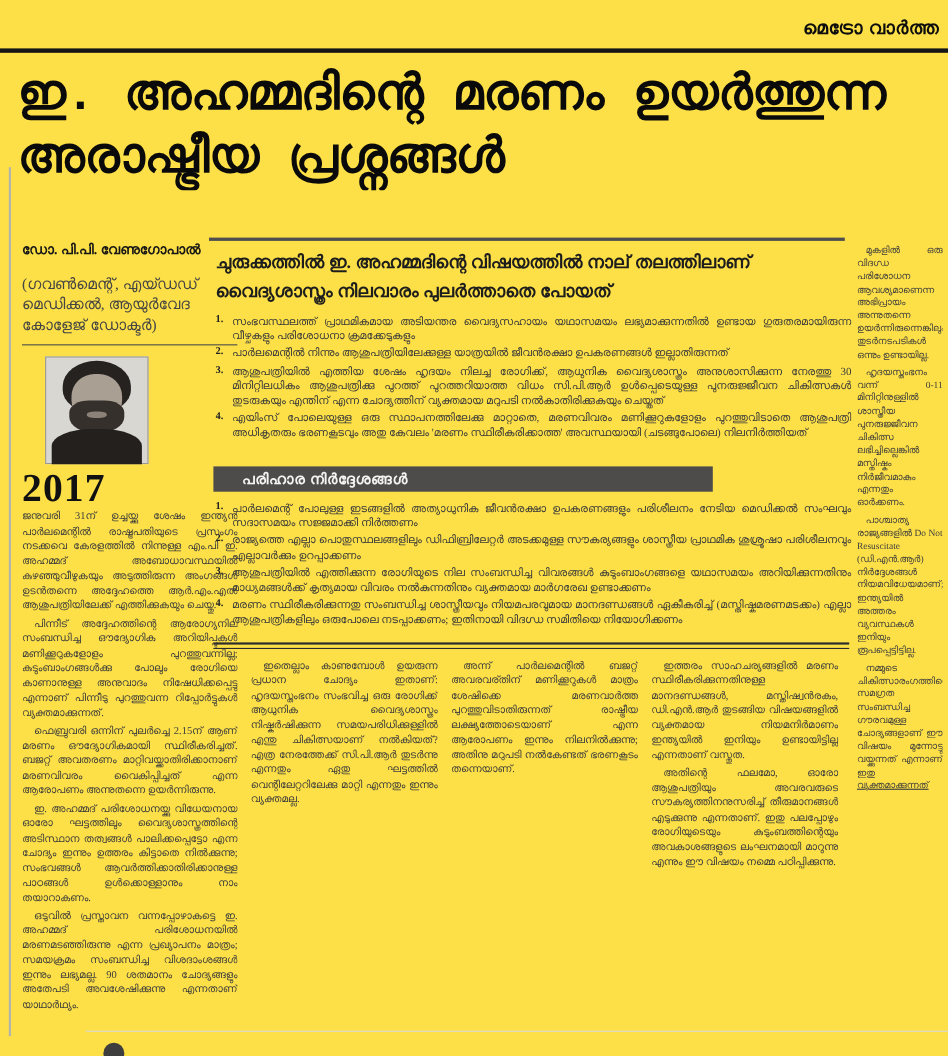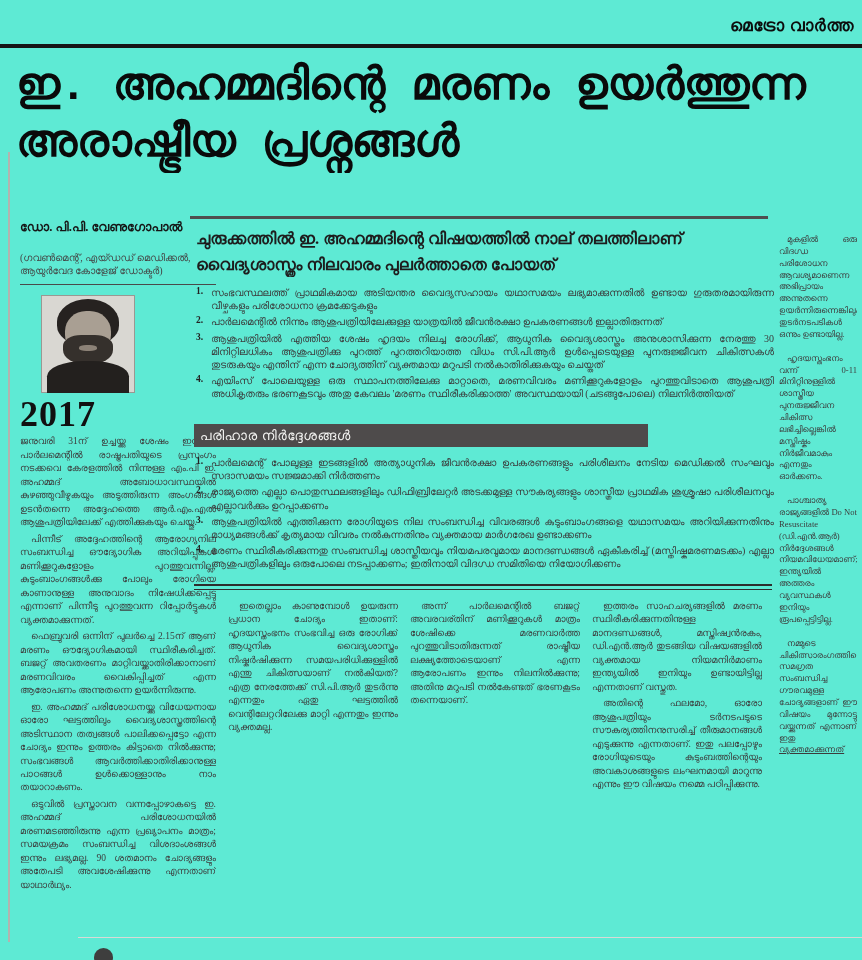--- a/index.html
+++ b/index.html
@@ -1,21 +1,21 @@
 <!DOCTYPE html>
 <html><head>
 <meta charset="utf-8">
 <style>
   html,body{margin:0;padding:0;}
   body{background:#e9e9e6;}
   #page{
     position:relative;
     width:862px;height:960px;
     margin:0 auto;
-    background:#5eead4;
+    background:#fde047;
     overflow:hidden;
     font-family:"Liberation Serif", serif;
     color:#3a3a3a;
   }
   
   .masthead{
     position:absolute;top:16px;right:8px;
     font-family:"Liberation Sans", sans-serif;
     font-weight:bold;font-size:17px;color:#0d0d0d;
     letter-spacing:.5px;
@@ -28,21 +28,21 @@
     position:absolute;left:16px;top:60px;width:834px;
     font-family:Liberation Mono, monospace;
     font-weight:bold;font-size:45px;line-height:1.26;
     color:#0a0a0a;letter-spacing:-0.5px;
   }
   .headline div{overflow:hidden;white-space:nowrap;}
 
   
   .leftcol{position:absolute;left:20px;top:220px;width:196px;height:720px;overflow:hidden;}
   .byline{font-weight:bold;font-size:12.5px;color:#161616;margin-bottom:16px;}
-  .creds{font-size:10px;line-height:1.32;color:#444;}
+  .creds{font-size:14px;line-height:1.32;color:#444;}
   .byline-rule{border:none;border-top:1.5px solid#4a4a4a;margin:7px 0 8px 0;}
   .photo{
     float:left;width:94px;height:98px;margin:2px 9px 3px 21px;
     position:relative;background:#d9d7d2;overflow:hidden;
     box-shadow:inset 0 0 0 1px #9a9892;
   }
   .photo .hair{position:absolute;left:16px;top:4px;width:62px;height:46px;border-radius:50% 50% 42% 42%;background:#262220;}
   .photo .face{position:absolute;left:24px;top:16px;width:46px;height:44px;border-radius:46%;background:#a99f93;}
   .photo .beard{position:absolute;left:22px;top:40px;width:50px;height:30px;border-radius:40% 40% 55% 55%;background:#35302c;}
   .photo .mouth{position:absolute;left:38px;top:50px;width:18px;height:6px;border-radius:40%;background:#8c8277;}
@@ -65,40 +65,40 @@
   }
   .lede div{overflow:hidden;white-space:nowrap;}
   .numlist{position:absolute;left:196px;top:286px;width:578px;overflow:hidden;}
   .numlist .item{display:flex;margin-bottom:3px;}
   .numlist .n{width:15px;flex:none;font-weight:bold;font-size:9.5px;color:#222;}
   .numlist .t{flex:1;font-size:10px;line-height:1.32;text-align:justify;color:#3a3a3a;}
   #intro-list{height:134px;}
   .solutions-bar{
     position:absolute;left:194px;top:424px;width:454px;height:23px;
     background:#4e4b4b;color:#f4f4f2;
-    font-family:"Liberation Sans", sans-serif;font-weight:normal;font-size:13.5px;
-    line-height:23px;padding-left:6px;box-sizing:border-box;letter-spacing:.5px;
+    font-family:"Liberation Sans", sans-serif;font-weight:bold;font-size:13.5px;
+    line-height:23px;padding-left:26px;box-sizing:border-box;letter-spacing:.5px;
   }
   #sol-list{top:456px;height:124px;}
   .dbl-rule{
     position:absolute;left:194px;top:584px;width:578px;height:3px;
     border-top:2.5px solid #2d2d2d;border-bottom:1px solid #2d2d2d;
   }
 
   
   .bodycol{position:absolute;top:600px;height:338px;width:170px;overflow:hidden;}
   .bodycol p, .rightcol p{
     font-size:9.5px;line-height:1.42;text-align:justify;color:#3c3c3c;
     margin:0 0 3px 0;text-indent:11px;
   }
   #col-mid1{left:228px;}
   #col-mid2{left:410px;}
   #col-mid3{left:592px;}
   .rightcol{position:absolute;left:779px;top:222px;width:78px;height:716px;overflow:hidden;}
-  .rightcol p{font-size:8.6px;line-height:1.38;margin-bottom:4px;text-indent:8px;margin-top:12px;}
+  .rightcol p{font-size:8.6px;line-height:1.38;margin-bottom:4px;text-indent:8px;}
   .u{text-decoration:underline;}
 
   .bottom-rule{position:absolute;left:78px;top:937px;width:784px;height:1px;background:#d9d9d5;}
   .bottom-circle{position:absolute;left:94px;top:948px;width:19px;height:19px;border-radius:50%;background:#3e3e3e;}
 </style>
 </head>
 <body>
 
 <div id="page">
 
@@ -180,21 +180,21 @@
   <div class="dbl-rule"></div>
 
   <div class="bodycol" id="col-mid1">
     <p>ഇതെല്ലാം കാണുമ്പോൾ ഉയരുന്ന പ്രധാന ചോദ്യം ഇതാണ്: ഹൃദയസ്തംഭനം സംഭവിച്ച ഒരു രോഗിക്ക് ആധുനിക വൈദ്യശാസ്ത്രം നിഷ്കർഷിക്കുന്ന സമയപരിധിക്കുള്ളിൽ എന്തു ചികിത്സയാണ് നൽകിയത്? എത്ര നേരത്തേക്ക് സി.പി.ആർ തുടർന്നു എന്നതും ഏതു ഘട്ടത്തിൽ വെന്റിലേറ്ററിലേക്കു മാറ്റി എന്നതും ഇന്നും വ്യക്തമല്ല.</p>
   </div>
   <div class="bodycol" id="col-mid2">
     <p>അന്ന് പാർലമെന്റിൽ ബജറ്റ് അവരവര്തിന് മണിക്കൂറുകൾ മാത്രം ശേഷിക്കെ മരണവാർത്ത പുറത്തുവിടാതിരുന്നത് രാഷ്ട്രീയ ലക്ഷ്യത്തോടെയാണ് എന്ന ആരോപണം ഇന്നും നിലനിൽക്കുന്നു; അതിനു മറുപടി നൽകേണ്ടത് ഭരണകൂടം തന്നെയാണ്.</p>
   </div>
   <div class="bodycol" id="col-mid3">
     <p>ഇത്തരം സാഹചര്യങ്ങളിൽ മരണം സ്ഥിരീകരിക്കുന്നതിനുള്ള മാനദണ്ഡങ്ങൾ, മസ്തിഷ്വൻരകം, ഡി.എൻ.ആർ തുടങ്ങിയ വിഷയങ്ങളിൽ വ്യക്തമായ നിയമനിർമാണം ഇന്ത്യയിൽ ഇനിയും ഉണ്ടായിട്ടില്ല എന്നതാണ് വസ്തുത.</p>
-    <p>അതിന്റെ ഫലമോ, ഓരോ ആശുപത്രിയും ടർനടപടുടെ സൗകര്യത്തിനനുസരിച്ച് തീരുമാനങ്ങൾ എടുക്കുന്നു എന്നതാണ്. ഇതു പലപ്പോഴും രോഗിയുടെയും കുടുംബത്തിന്റെയും അവകാശങ്ങളുടെ ലംഘനമായി മാറുന്നു എന്നും ഈ വിഷയം നമ്മെ പഠിപ്പിക്കുന്നു.</p>
+    <p>അതിന്റെ ഫലമോ, ഓരോ ആശുപത്രിയും അവരവരുടെ സൗകര്യത്തിനനുസരിച്ച് തീരുമാനങ്ങൾ എടുക്കുന്നു എന്നതാണ്. ഇതു പലപ്പോഴും രോഗിയുടെയും കുടുംബത്തിന്റെയും അവകാശങ്ങളുടെ ലംഘനമായി മാറുന്നു എന്നും ഈ വിഷയം നമ്മെ പഠിപ്പിക്കുന്നു.</p>
   </div>
 
   <div class="rightcol">
     <p>മുകളിൽ ഒരു വിദഗ്ധ പരിശോധന ആവശ്യമാണെന്ന അഭിപ്രായം അന്നുതന്നെ ഉയർന്നിരുന്നെങ്കിലും തുടർനടപടികൾ ഒന്നും ഉണ്ടായില്ല.</p>
     <p>ഹൃദയസ്തംഭനം വന്ന് 0-11 മിനിറ്റിനുള്ളിൽ ശാസ്ത്രീയ പുനരുജ്ജീവന ചികിത്സ ലഭിച്ചില്ലെങ്കിൽ മസ്തിഷ്കം നിർജീവമാകും എന്നതും ഓർക്കണം.</p>
     <p>പാശ്ചാത്യ രാജ്യങ്ങളിൽ Do Not Resuscitate (ഡി.എൻ.ആർ) നിർദ്ദേശങ്ങൾ നിയമവിധേയമാണ്; ഇന്ത്യയിൽ അത്തരം വ്യവസ്ഥകൾ ഇനിയും രൂപപ്പെട്ടിട്ടില്ല.</p>
     <p><span>നമ്മുടെ ചികിത്സാരംഗത്തിന്റെ സമഗ്രത സംബന്ധിച്ച ഗൗരവമുള്ള ചോദ്യങ്ങളാണ് ഈ വിഷയം മുന്നോട്ടു വയ്ക്കുന്നത് എന്നാണ് ഇതു </span><span class="u">വ്യക്തമാക്കുന്നത്</span></p>
   </div>
 
   <div class="bottom-rule"></div>

